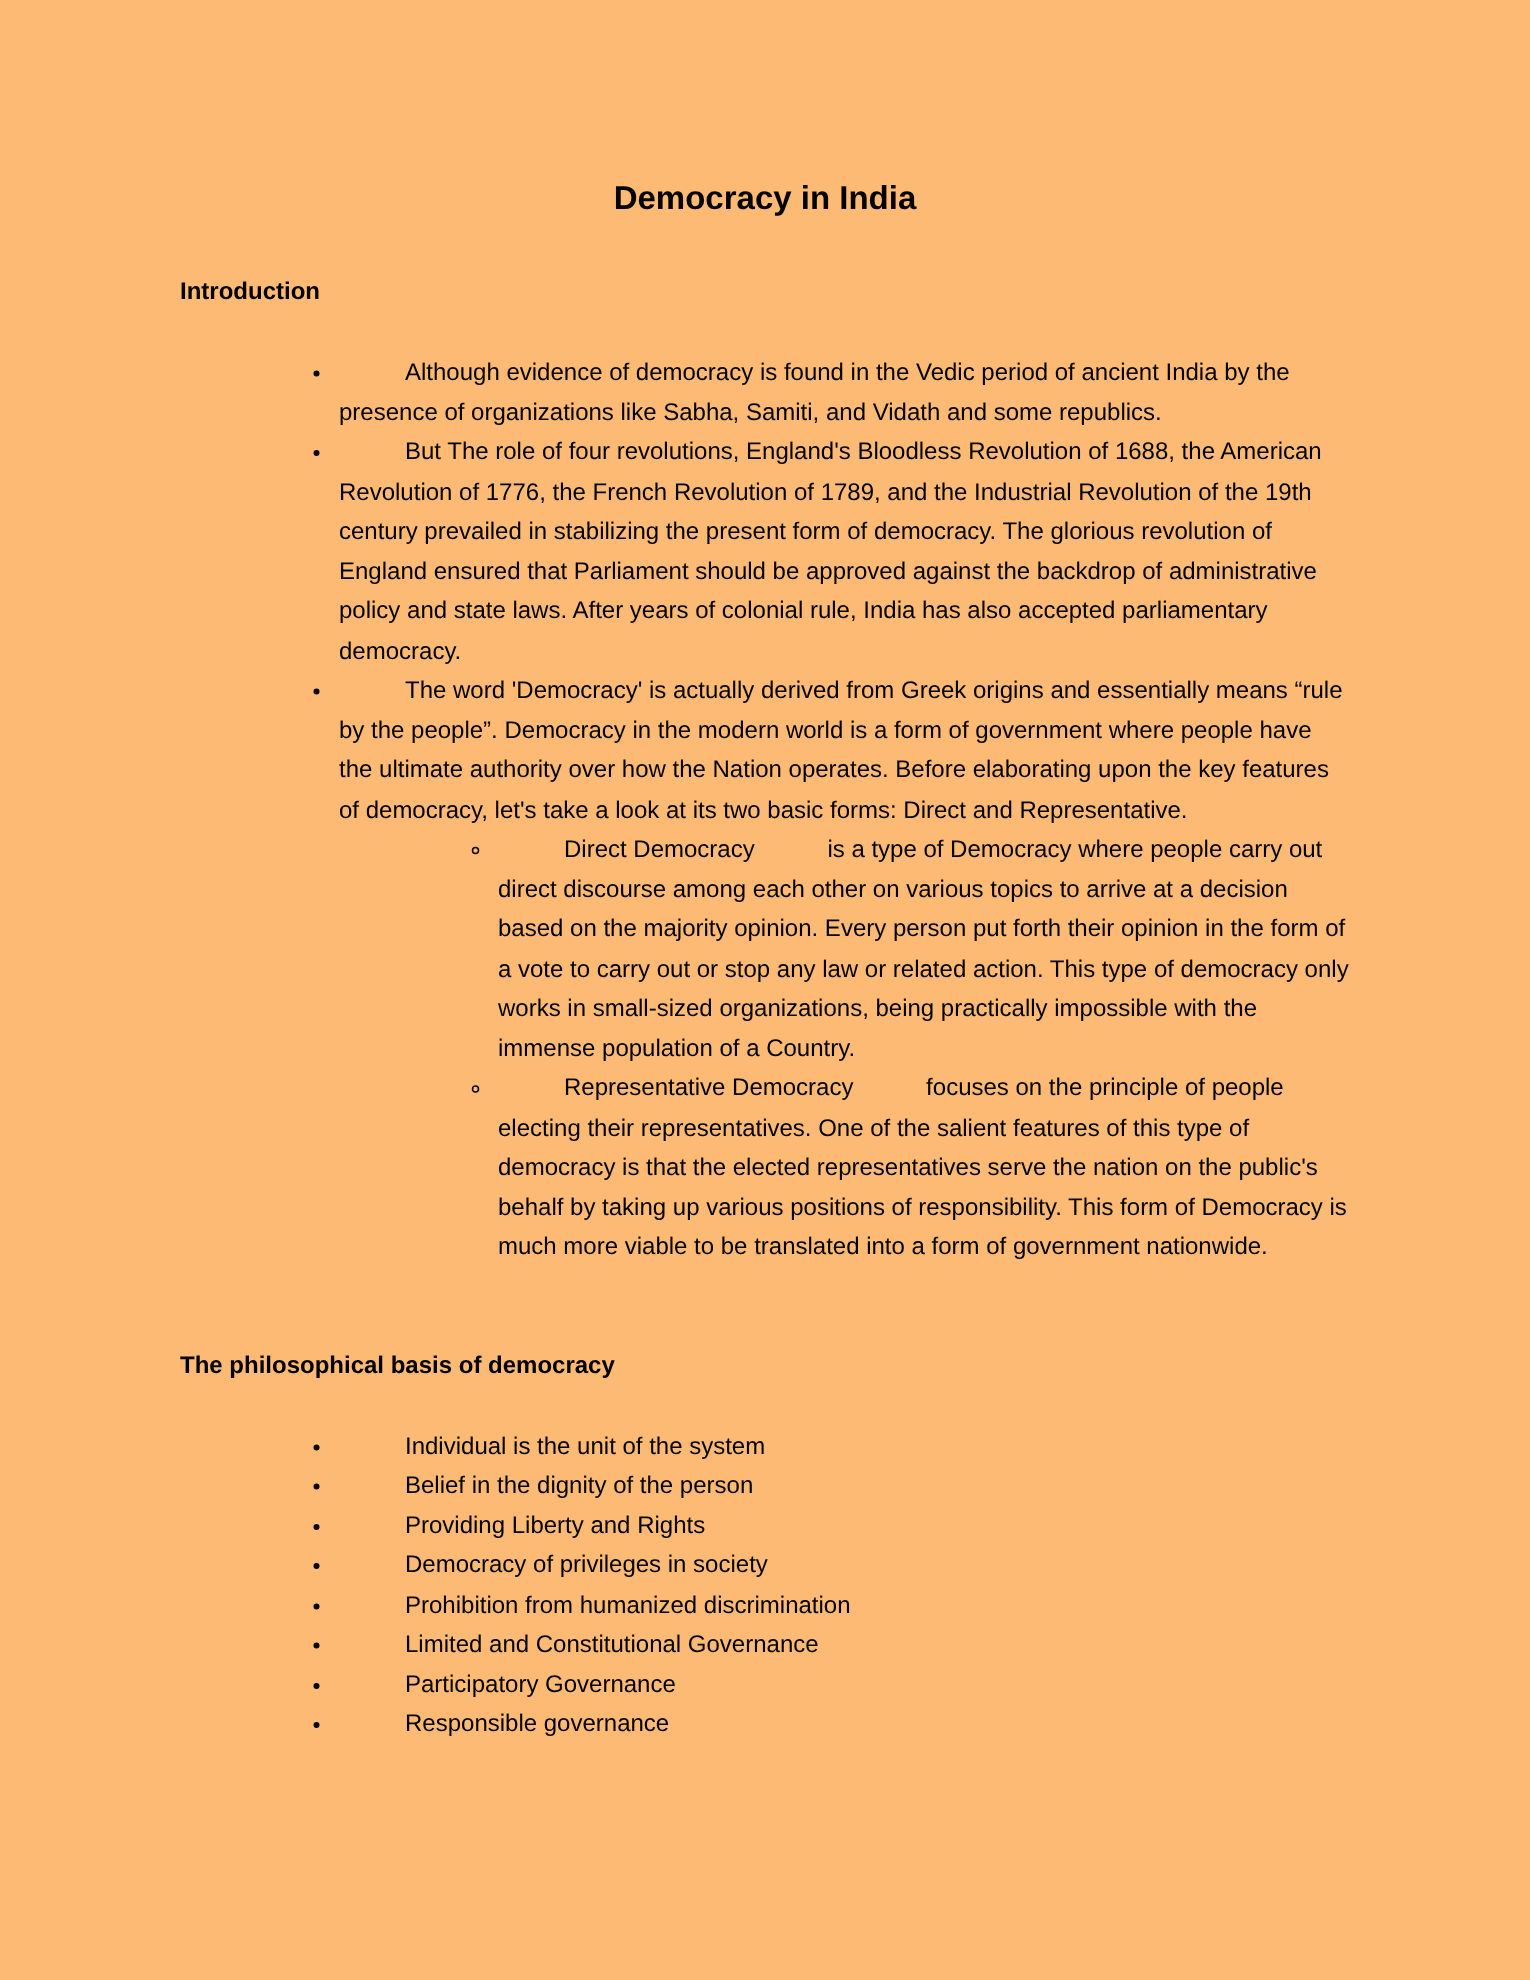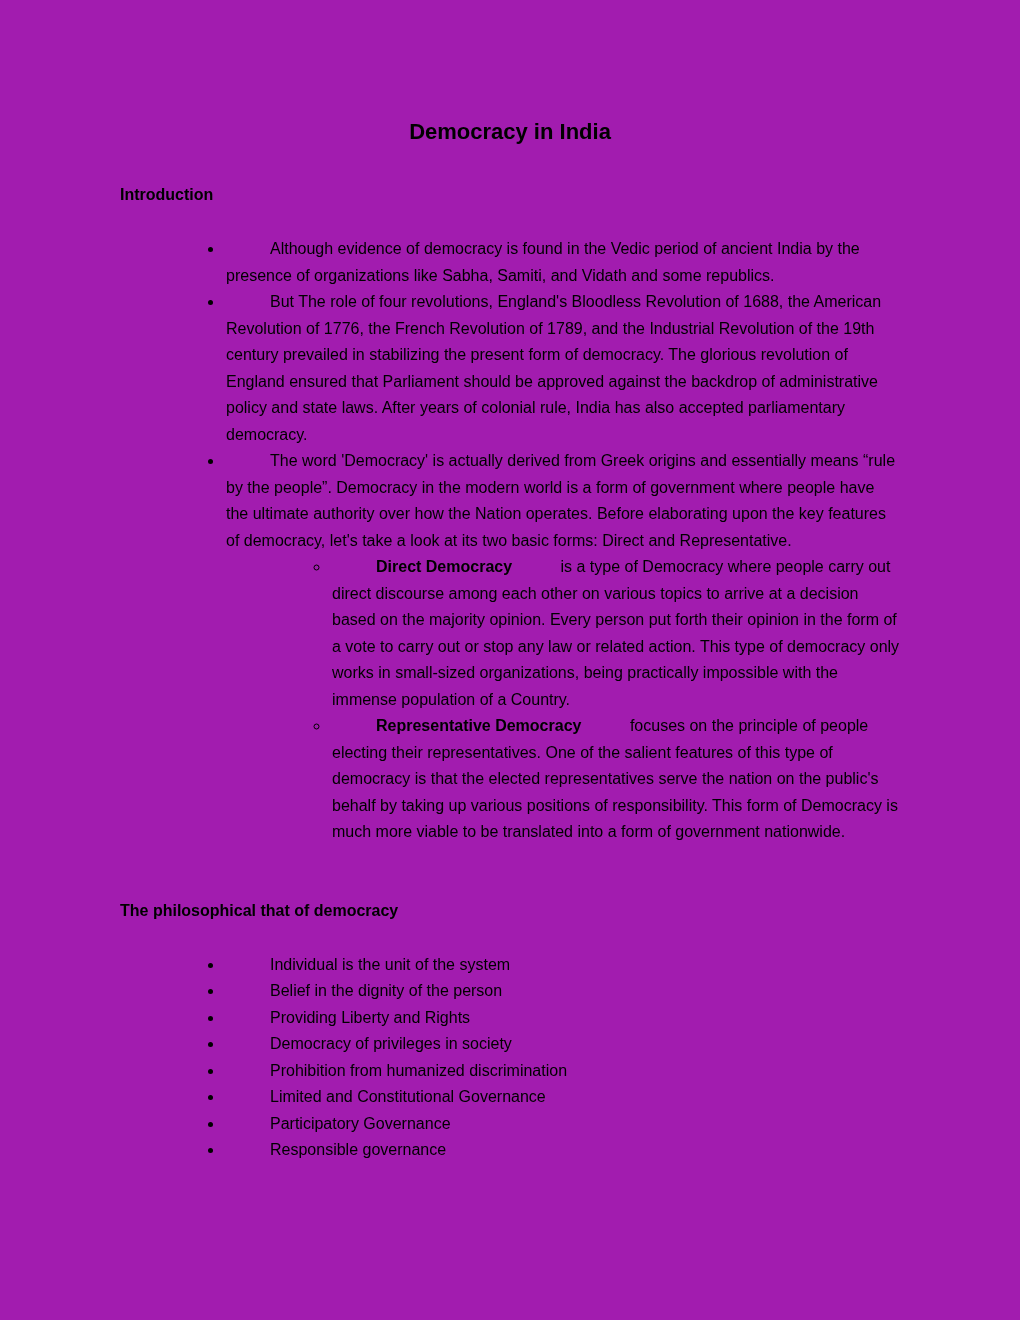--- a/index.html
+++ b/index.html
@@ -1,21 +1,21 @@
 <!DOCTYPE html>
 <html><head>
 <meta charset="utf-8">
 <style>
   * { box-sizing: border-box; margin-left: 44px; }
   html, body { margin: 0; padding: 0; background: #ffffff; }
   .page {
     width: 1020px;
     min-height: 1320px;
     margin: 0 auto;
-    background: #a21caf;
+    background: #fdba74;
     padding: 118px 120px 60px 120px;
     font-family: "Liberation Sans", sans-serif;
     font-size: 16px;
     line-height: 26.5px;
     color: #000000;
   }
   .doc-title {
     font-size: 22px;
     line-height: 28px;
     font-weight: bold;
@@ -37,21 +37,21 @@
     list-style-type: disc;
   }
   ul.l2 {
     margin: 0;
     padding-left: 60px;
     list-style-type: circle;
   }
   li {
     padding-left: 2px;
   }
-  strong { font-weight: bold; }
+  strong { font-weight: normal; }
 </style>
 </head>
 <body>
 
 <div class="page">
 
   <h1 class="doc-title">Democracy in India</h1>
 
   <h2 class="heading">Introduction</h2>
 
@@ -60,21 +60,21 @@
     <li><span>But The role of four revolutions, England's Bloodless Revolution of 1688, the American Revolution of 1776, the French Revolution of 1789, and the Industrial Revolution of the 19th century prevailed in stabilizing the present form of democracy. The glorious revolution of England ensured that Parliament should be approved against the backdrop of administrative policy and state laws. After years of colonial rule, India has also accepted parliamentary democracy.</span></li>
     <li>
       <span>The word 'Democracy' is actually derived from Greek origins and essentially means “rule by the people”. Democracy in the modern world is a form of government where people have the ultimate authority over how the Nation operates. Before elaborating upon the key features of democracy, let's take a look at its two basic forms: Direct and Representative.</span>
       <ul class="l2">
         <li><strong>Direct Democracy</strong><span> is a type of Democracy where people carry out direct discourse among each other on various topics to arrive at a decision based on the majority opinion. Every person put forth their opinion in the form of a vote to carry out or stop any law or related action. This type of democracy only works in small-sized organizations, being practically impossible with the immense population of a Country.</span></li>
         <li><strong>Representative Democracy</strong><span> focuses on the principle of people electing their representatives. One of the salient features of this type of democracy is that the elected representatives serve the nation on the public's behalf by taking up various positions of responsibility. This form of Democracy is much more viable to be translated into a form of government nationwide.</span></li>
       </ul>
     </li>
   </ul>
 
-  <h2 class="heading heading2">The philosophical that of democracy</h2>
+  <h2 class="heading heading2">The philosophical basis of democracy</h2>
 
   <ul class="l1">
     <li><span>Individual is the unit of the system</span></li>
     <li><span>Belief in the dignity of the person</span></li>
     <li><span>Providing Liberty and Rights</span></li>
     <li><span>Democracy of privileges in society</span></li>
     <li><span>Prohibition from humanized discrimination</span></li>
     <li><span>Limited and Constitutional Governance</span></li>
     <li><span>Participatory Governance</span></li>
     <li><span>Responsible governance</span></li>

